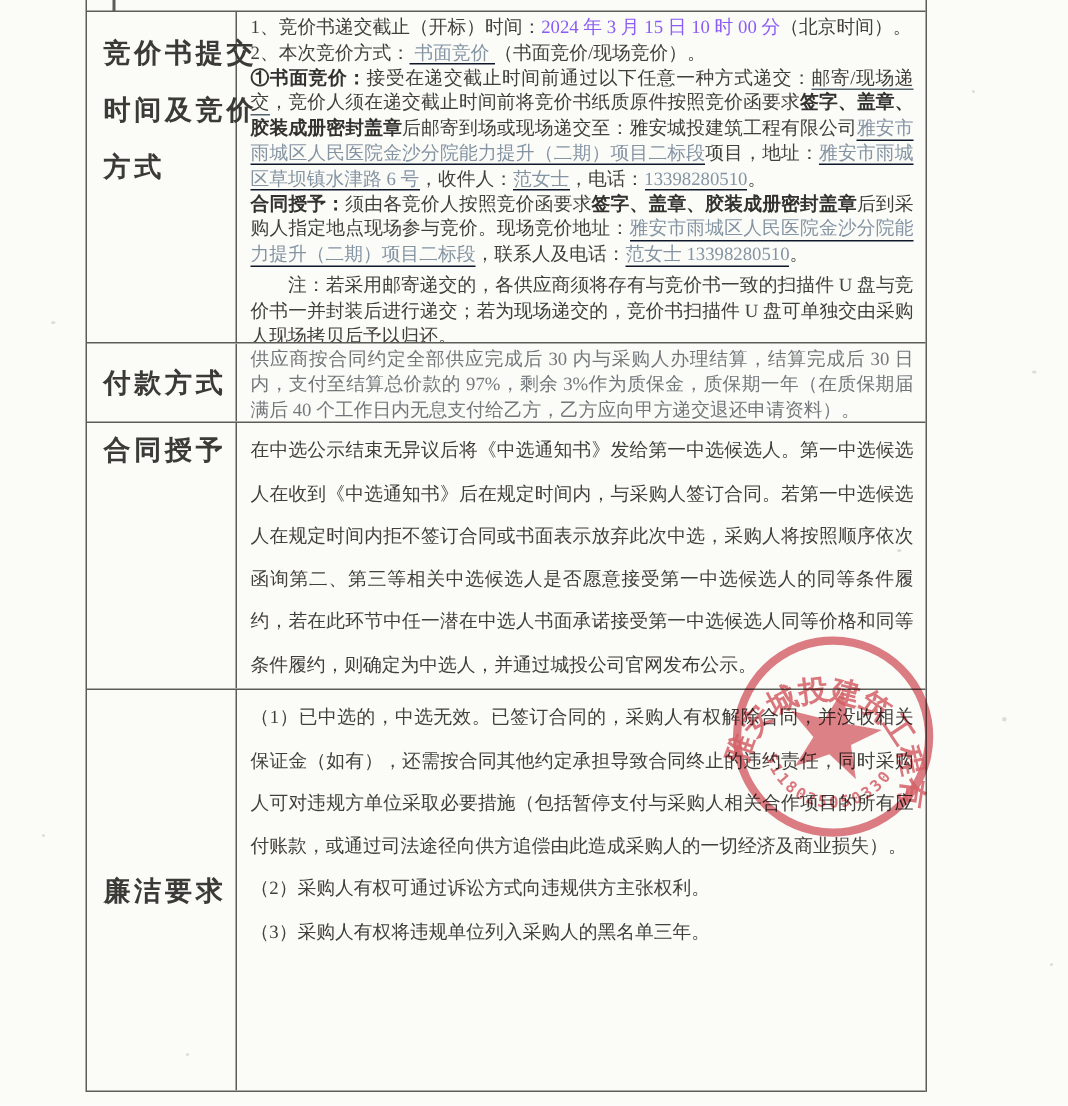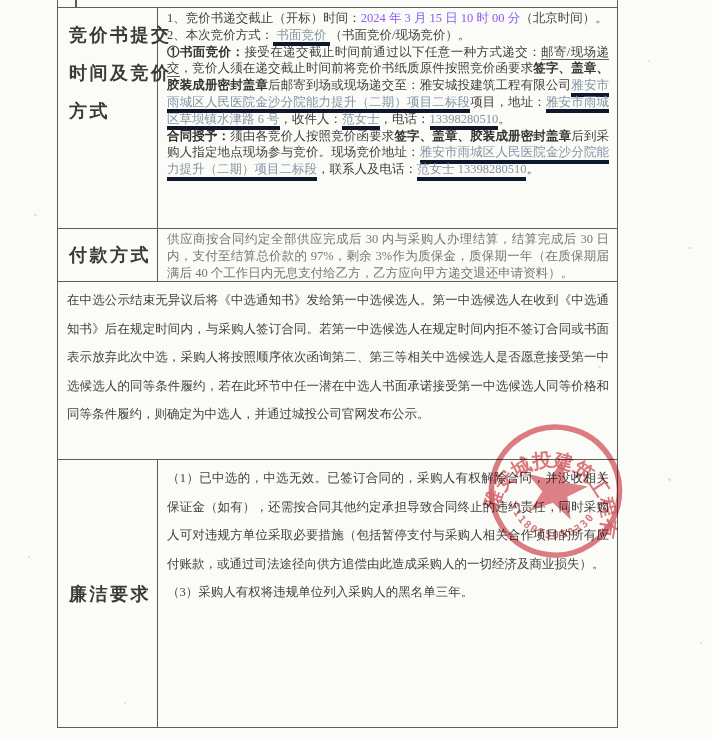--- a/index.html
+++ b/index.html
@@ -33,21 +33,21 @@
   }
   .contentcell.tight{line-height:16.8px;padding-top:2px;}
   .contentcell.loose{line-height:28.5px;padding-top:4px;}
   .contentcell.faded{color:#73777a;}
   .para{margin:0;}
   .para.indent{text-indent:2em;}
   .para.gap{margin-top:4px;}
   .seg-b{font-weight:bold;color:#33322f;}
   .seg-u{border-bottom:1px solid #55636e;padding-bottom:0.5px;}
   .seg-g{color:#8b5cf6;}
-  .seg-gu{color:#8494a3;border-bottom:4px solid #0f172a;padding-bottom:0.5px;}
+  .seg-gu{color:#8494a3;border-bottom:1px solid #0f172a;padding-bottom:0.5px;}
   
   .stamp{
     position:absolute;left:466px;top:404px;width:178px;height:178px;
     transform:rotate(12deg);mix-blend-mode:multiply;opacity:.88;
     pointer-events:none;
   }
   
   .speck{position:absolute;border-radius:50%;background:#c3c3bd;opacity:.55;}
 </style>
 </head>
@@ -64,41 +64,46 @@
           <div class="labelcell align-top">
             <div class="lline">竞价书提交</div>
             <div class="lline">时间及竞价</div>
             <div class="lline">方式</div>
           </div>
           <div class="contentcell tight">
             <p class="para"><span class="">1、竞价书递交截止（开标）时间：</span><span class="seg-g">2024 年 3 月 15 日 10 时 00 分</span><span class="">（北京时间）。</span></p>
             <p class="para"><span class="">2、本次竞价方式：</span><span class="seg-gu"> 书面竞价 </span><span class="">（书面竞价/现场竞价）。</span></p>
             <p class="para"><span class="seg-b">①书面竞价：</span><span class="">接受在递交截止时间前通过以下任意一种方式递交：</span><span class="seg-u">邮寄/现场递交</span><span class="">，竞价人须在递交截止时间前将竞价书纸质原件按照竞价函要求</span><span class="seg-b">签字、盖章、胶装成册密封盖章</span><span class="">后邮寄到场或现场递交至：雅安城投建筑工程有限公司</span><span class="seg-gu">雅安市雨城区人民医院金沙分院能力提升（二期）项目二标段</span><span class="">项目，地址：</span><span class="seg-gu">雅安市雨城区草坝镇水津路 6 号</span><span class="">，收件人：</span><span class="seg-gu">范女士</span><span class="">，电话：</span><span class="seg-gu">13398280510</span><span class="">。</span></p>
             <p class="para"><span class="seg-b">合同授予：</span><span class="">须由各竞价人按照竞价函要求</span><span class="seg-b">签字、盖章、胶装成册密封盖章</span><span class="">后到采购人指定地点现场参与竞价。现场竞价地址：</span><span class="seg-gu">雅安市雨城区人民医院金沙分院能力提升（二期）项目二标段</span><span class="">，联系人及电话：</span><span class="seg-gu">范女士 13398280510</span><span class="">。</span></p>
+            <p class="para indent gap"><span class="">注：若采用邮寄递交的，各供应商须将存有与竞价书一致的扫描件 U 盘与竞价书一并封装后进行递交；若为现场递交的，竞价书扫描件 U 盘可单独交由采购人现场拷贝后予以归还。</span></p>
           </div>
         </div>
         <div class="row" style="height: 53px;">
           <div class="labelcell align-center single">
             <div class="lline">付款方式</div>
           </div>
           <div class="contentcell tight faded">
             <p class="para"><span class="">供应商按合同约定全部供应完成后 30 内与采购人办理结算，结算完成后 30 日内，支付至结算总价款的 97%，剩余 3%作为质保金，质保期一年（在质保期届满后 40 个工作日内无息支付给乙方，乙方应向甲方递交退还申请资料）。</span></p>
           </div>
         </div>
         <div class="row" style="height: 178px;">
+          <div class="labelcell align-top single">
+            <div class="lline">合同授予</div>
+          </div>
           <div class="contentcell loose">
             <p class="para"><span class="">在中选公示结束无异议后将《中选通知书》发给第一中选候选人。第一中选候选人在收到《中选通知书》后在规定时间内，与采购人签订合同。若第一中选候选人在规定时间内拒不签订合同或书面表示放弃此次中选，采购人将按照顺序依次函询第二、第三等相关中选候选人是否愿意接受第一中选候选人的同等条件履约，若在此环节中任一潜在中选人书面承诺接受第一中选候选人同等价格和同等条件履约，则确定为中选人，并通过城投公司官网发布公示。</span></p>
           </div>
         </div>
         <div class="row" style="height: 268px;">
           <div class="labelcell align-center single">
             <div class="lline">廉洁要求</div>
           </div>
           <div class="contentcell loose">
             <p class="para"><span class="">（1）已中选的，中选无效。已签订合同的，采购人有权解除合同，并没收相关保证金（如有），还需按合同其他约定承担导致合同终止的违约责任，同时采购人可对违规方单位采取必要措施（包括暂停支付与采购人相关合作项目的所有应付账款，或通过司法途径向供方追偿由此造成采购人的一切经济及商业损失）。</span></p>
+            <p class="para"><span class="">（2）采购人有权可通过诉讼方式向违规供方主张权利。</span></p>
             <p class="para"><span class="">（3）采购人有权将违规单位列入采购人的黑名单三年。</span></p>
           </div>
         </div>
       </div>
   </div>
 
   <svg class="stamp" viewBox="0 0 178 178">
     <defs>
       <path id="arcTop" d="M 36.2 120.8 A 53 53 0 1 1 141.8 120.8" fill="none"></path>
       <path id="arcBot" d="M 45.9 105.4 A 46.5 46.5 0 0 0 132.1 105.4" fill="none"></path>

